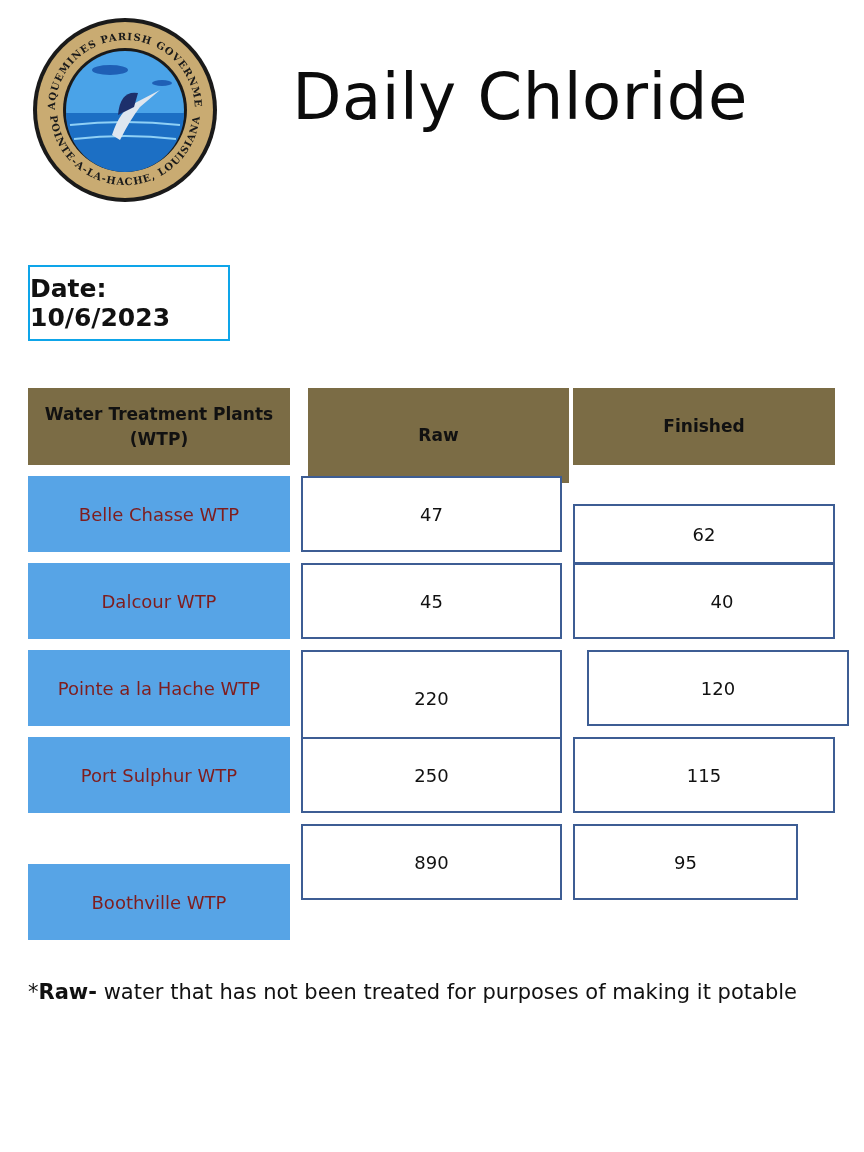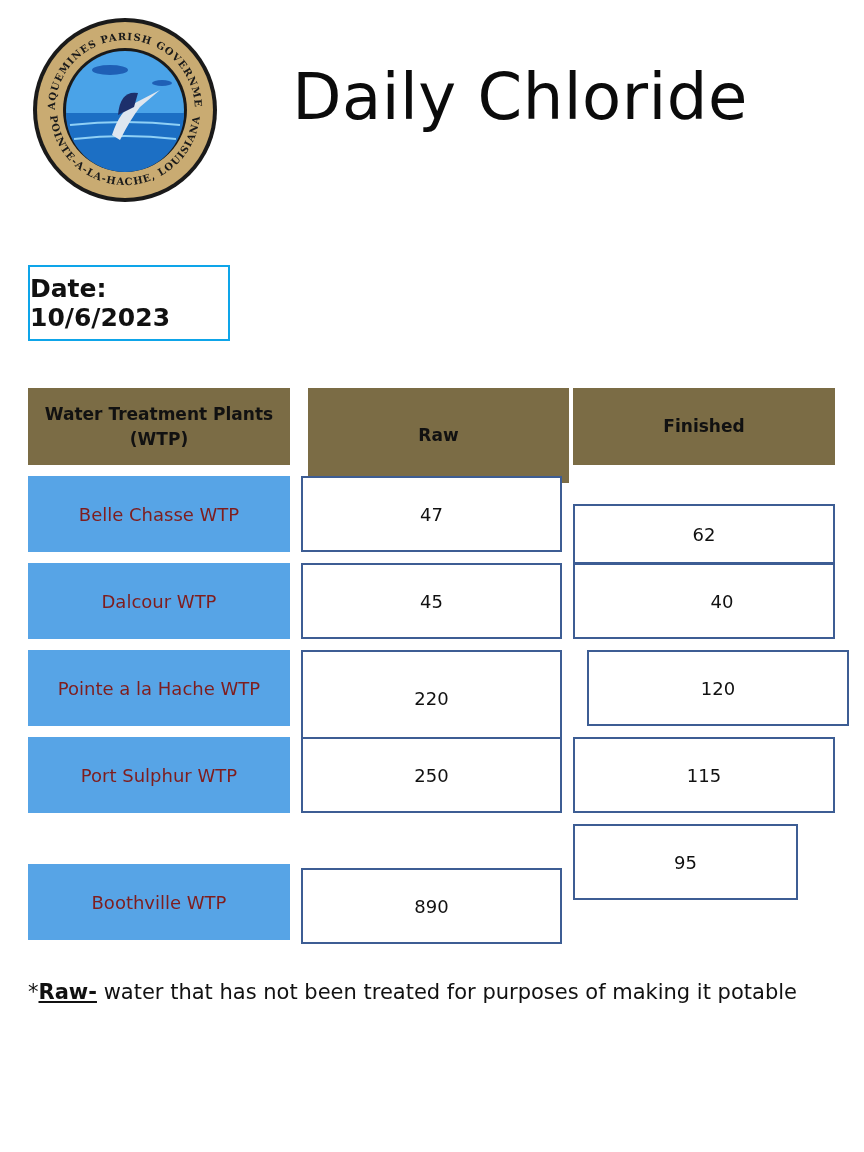--- a/index.html
+++ b/index.html
@@ -24,21 +24,21 @@
     display: flex; align-items: center; justify-content: center; text-align: center;
     font-size: 18px;
   }
   .hdr { background: #7b6c45; font-weight: bold; font-size: 17px; line-height: 25px; color: #111; }
   .plant { background: #57a4e6; color: #7f1d1d; }
   .val { background: #fff; border: 2px solid #3d5d94; }
   .notes {
     position: absolute; left: 28px; top: 975px; width: 810px;
     font-size: 21px; line-height: 34px; color: #111;
   }
-  .notes b { text-decoration: underline; }
+  .notes b { }
 </style>
 </head>
 <body>
 
 <div class="logo">
   <svg width="190" height="190" viewBox="0 0 190 190">
     <defs>
       <path id="topArc" d="M 25 95 A 70 70 0 0 1 165 95"></path>
       <path id="botArc" d="M 20 95 A 75 75 0 0 0 170 95"></path>
     </defs>
@@ -82,18 +82,18 @@
 
 <div class="cell plant" style="left:28px; top:650px; width:262px; height:76px;">Pointe a la Hache WTP</div>
 <div class="cell val" style="left:301px; top:650px; width:261px; height:96px;">220</div>
 <div class="cell val" style="left:573px; top:650px; width:262px; height:76px;margin-left:14px;">120</div>
 
 <div class="cell plant" style="left:28px; top:737px; width:262px; height:76px;">Port Sulphur WTP</div>
 <div class="cell val" style="left:301px; top:737px; width:261px; height:76px;">250</div>
 <div class="cell val" style="left:573px; top:737px; width:262px; height:76px;">115</div>
 
 <div class="cell plant" style="left:28px; top:824px; width:262px; height:76px;margin-top:40px;">Boothville WTP</div>
-<div class="cell val" style="left:301px; top:824px; width:261px; height:76px;margin-top:44px;">890</div>
+<div class="cell val" style="left:301px; top:824px; width:261px; height:76px;">890</div>
 <div class="cell val" style="left:573px; top:824px; width:225px; height:76px;">95</div>
 
 <div class="notes">
   <div><span>*</span><b>Raw-</b><span> water that has not been treated for purposes of making it potable</span></div>
 </div>
 
 </body></html>

